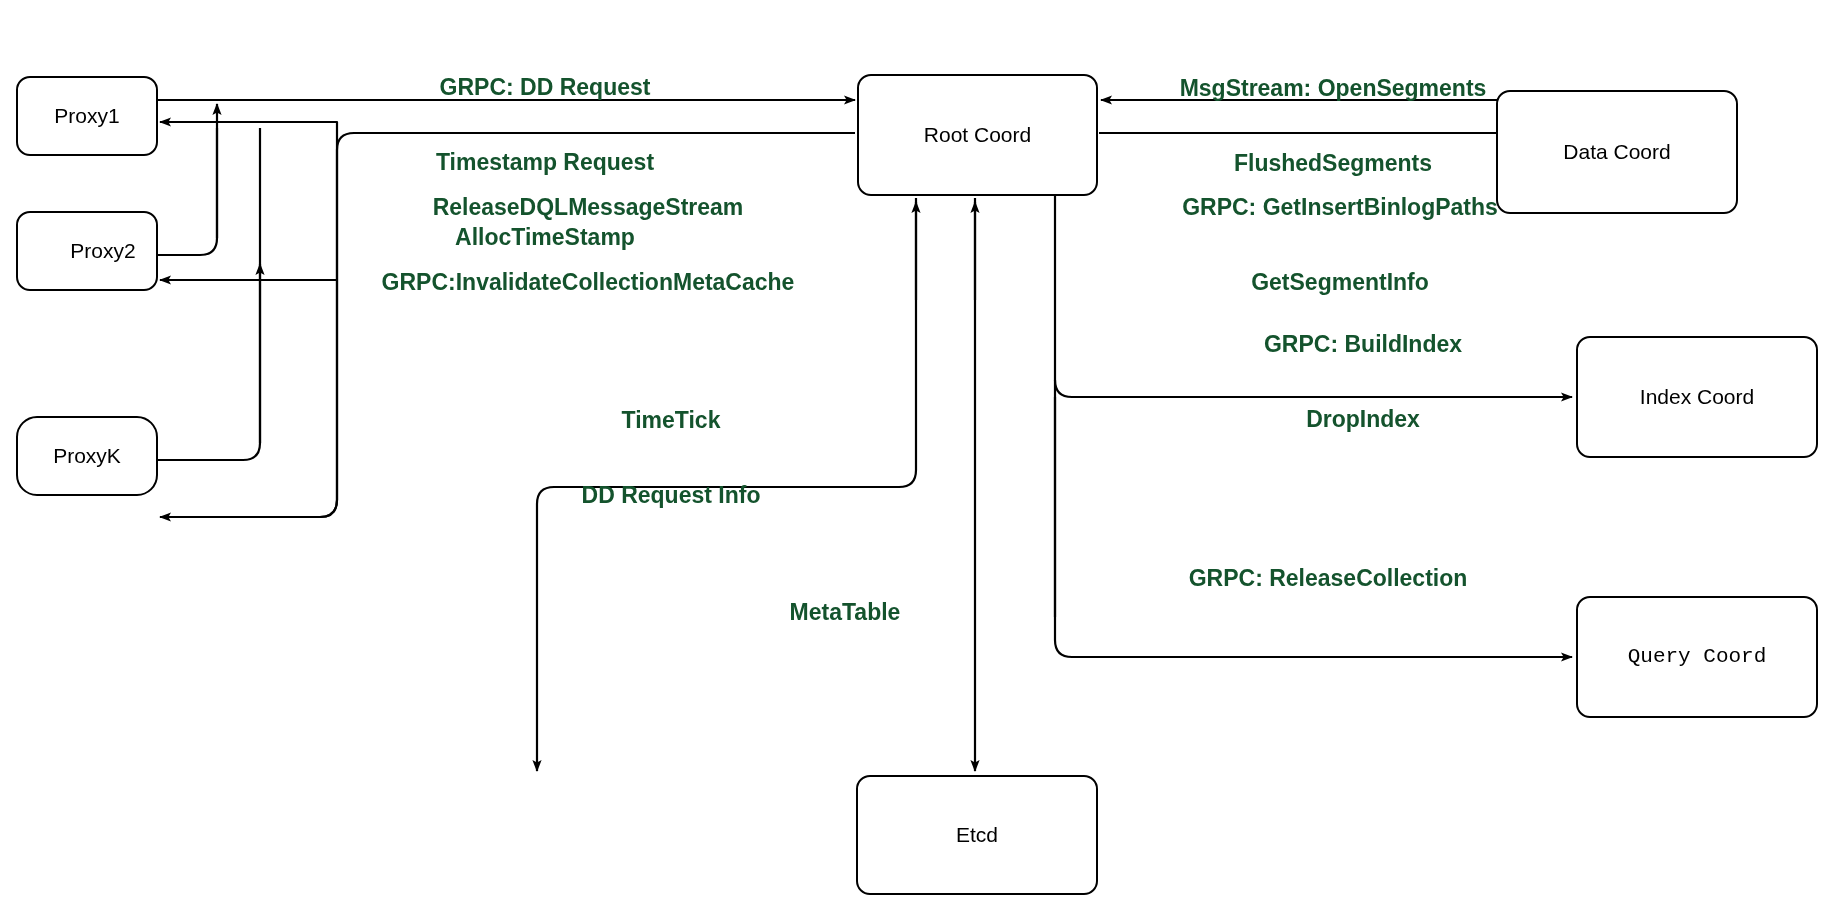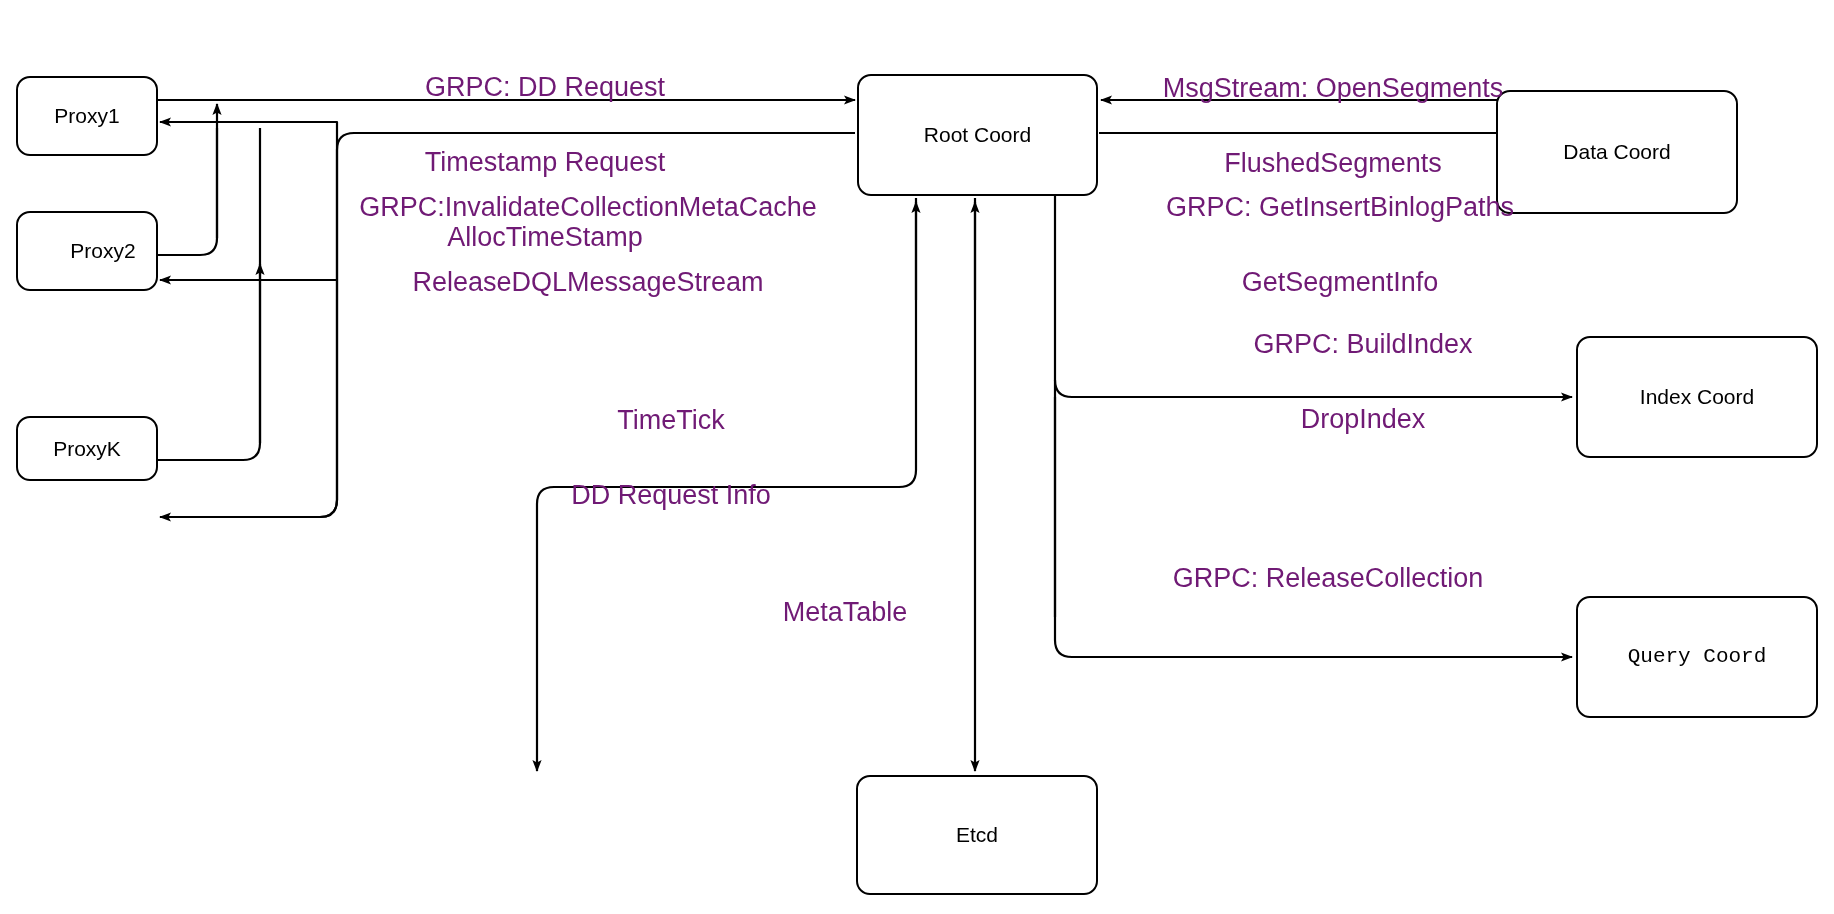--- a/index.html
+++ b/index.html
@@ -40,26 +40,27 @@
   }
   .node-label {
     font-size: 21px;
     line-height: 1.1;
     color: #000000;
     white-space: nowrap;
     text-align: center;
   }
   .edge-label {
     position: absolute;
-    font-size: 27px;
+    font-size: 23px;
     line-height: 25px;
-    color: #701a75;
+    color: #14532d;
     white-space: pre;
     z-index: 6;
     background: transparent;
+    font-weight: bold;
   }
   .lbl-center { text-align: center; transform: translateX(-50%); }
 </style>
 </head>
 <body>
 
 <div id="diagram-root">
 
   <svg id="wires" viewBox="0 0 1834 914" width="1834" height="914" xmlns="http://www.w3.org/2000/svg">
     <defs>
@@ -104,21 +105,21 @@
   </svg>
 
   <div class="node" style="left:16px; top:76px; width:142px; height:80px;">
     <span class="node-label">Proxy1</span>
   </div>
 
   <div class="node" style="left:16px; top:211px; width:142px; height:80px;padding-left:32px;">
     <span class="node-label">Proxy2</span>
   </div>
 
-  <div class="node" style="left:16px; top:416px; width:142px; height:65px;">
+  <div class="node" style="left:16px; top:416px; width:142px; height:80px;border-radius:21px;">
     <span class="node-label">ProxyK</span>
   </div>
 
   <div class="node" style="left:857px; top:74px; width:241px; height:122px;">
     <span class="node-label">Root Coord</span>
   </div>
 
   <div class="node" style="left:1496px; top:74px; width:242px; height:124px;margin-top:16px;">
     <span class="node-label">Data Coord</span>
   </div>
@@ -136,22 +137,22 @@
     <span class="node-label">Etcd</span>
   </div>
 
   <div class="edge-label lbl-center" style="left:545px; top:25px;">
     <div>GRPC: DD Request</div>
     <div>Timestamp Request</div>
     <div>AllocTimeStamp</div>
   </div>
 
   <div class="edge-label lbl-center" style="left:588px; top:145px;">
+    <div>ReleaseDQLMessageStream</div>
     <div>GRPC:InvalidateCollectionMetaCache</div>
-    <div>ReleaseDQLMessageStream</div>
   </div>
 
   <div class="edge-label lbl-center" style="left:1333px; top:26px;">
     <div>MsgStream: OpenSegments</div>
     <div>FlushedSegments</div>
   </div>
 
   <div class="edge-label lbl-center" style="left:1340px; top:145px;">
     <div>GRPC: GetInsertBinlogPaths</div>
     <div>GetSegmentInfo</div>

